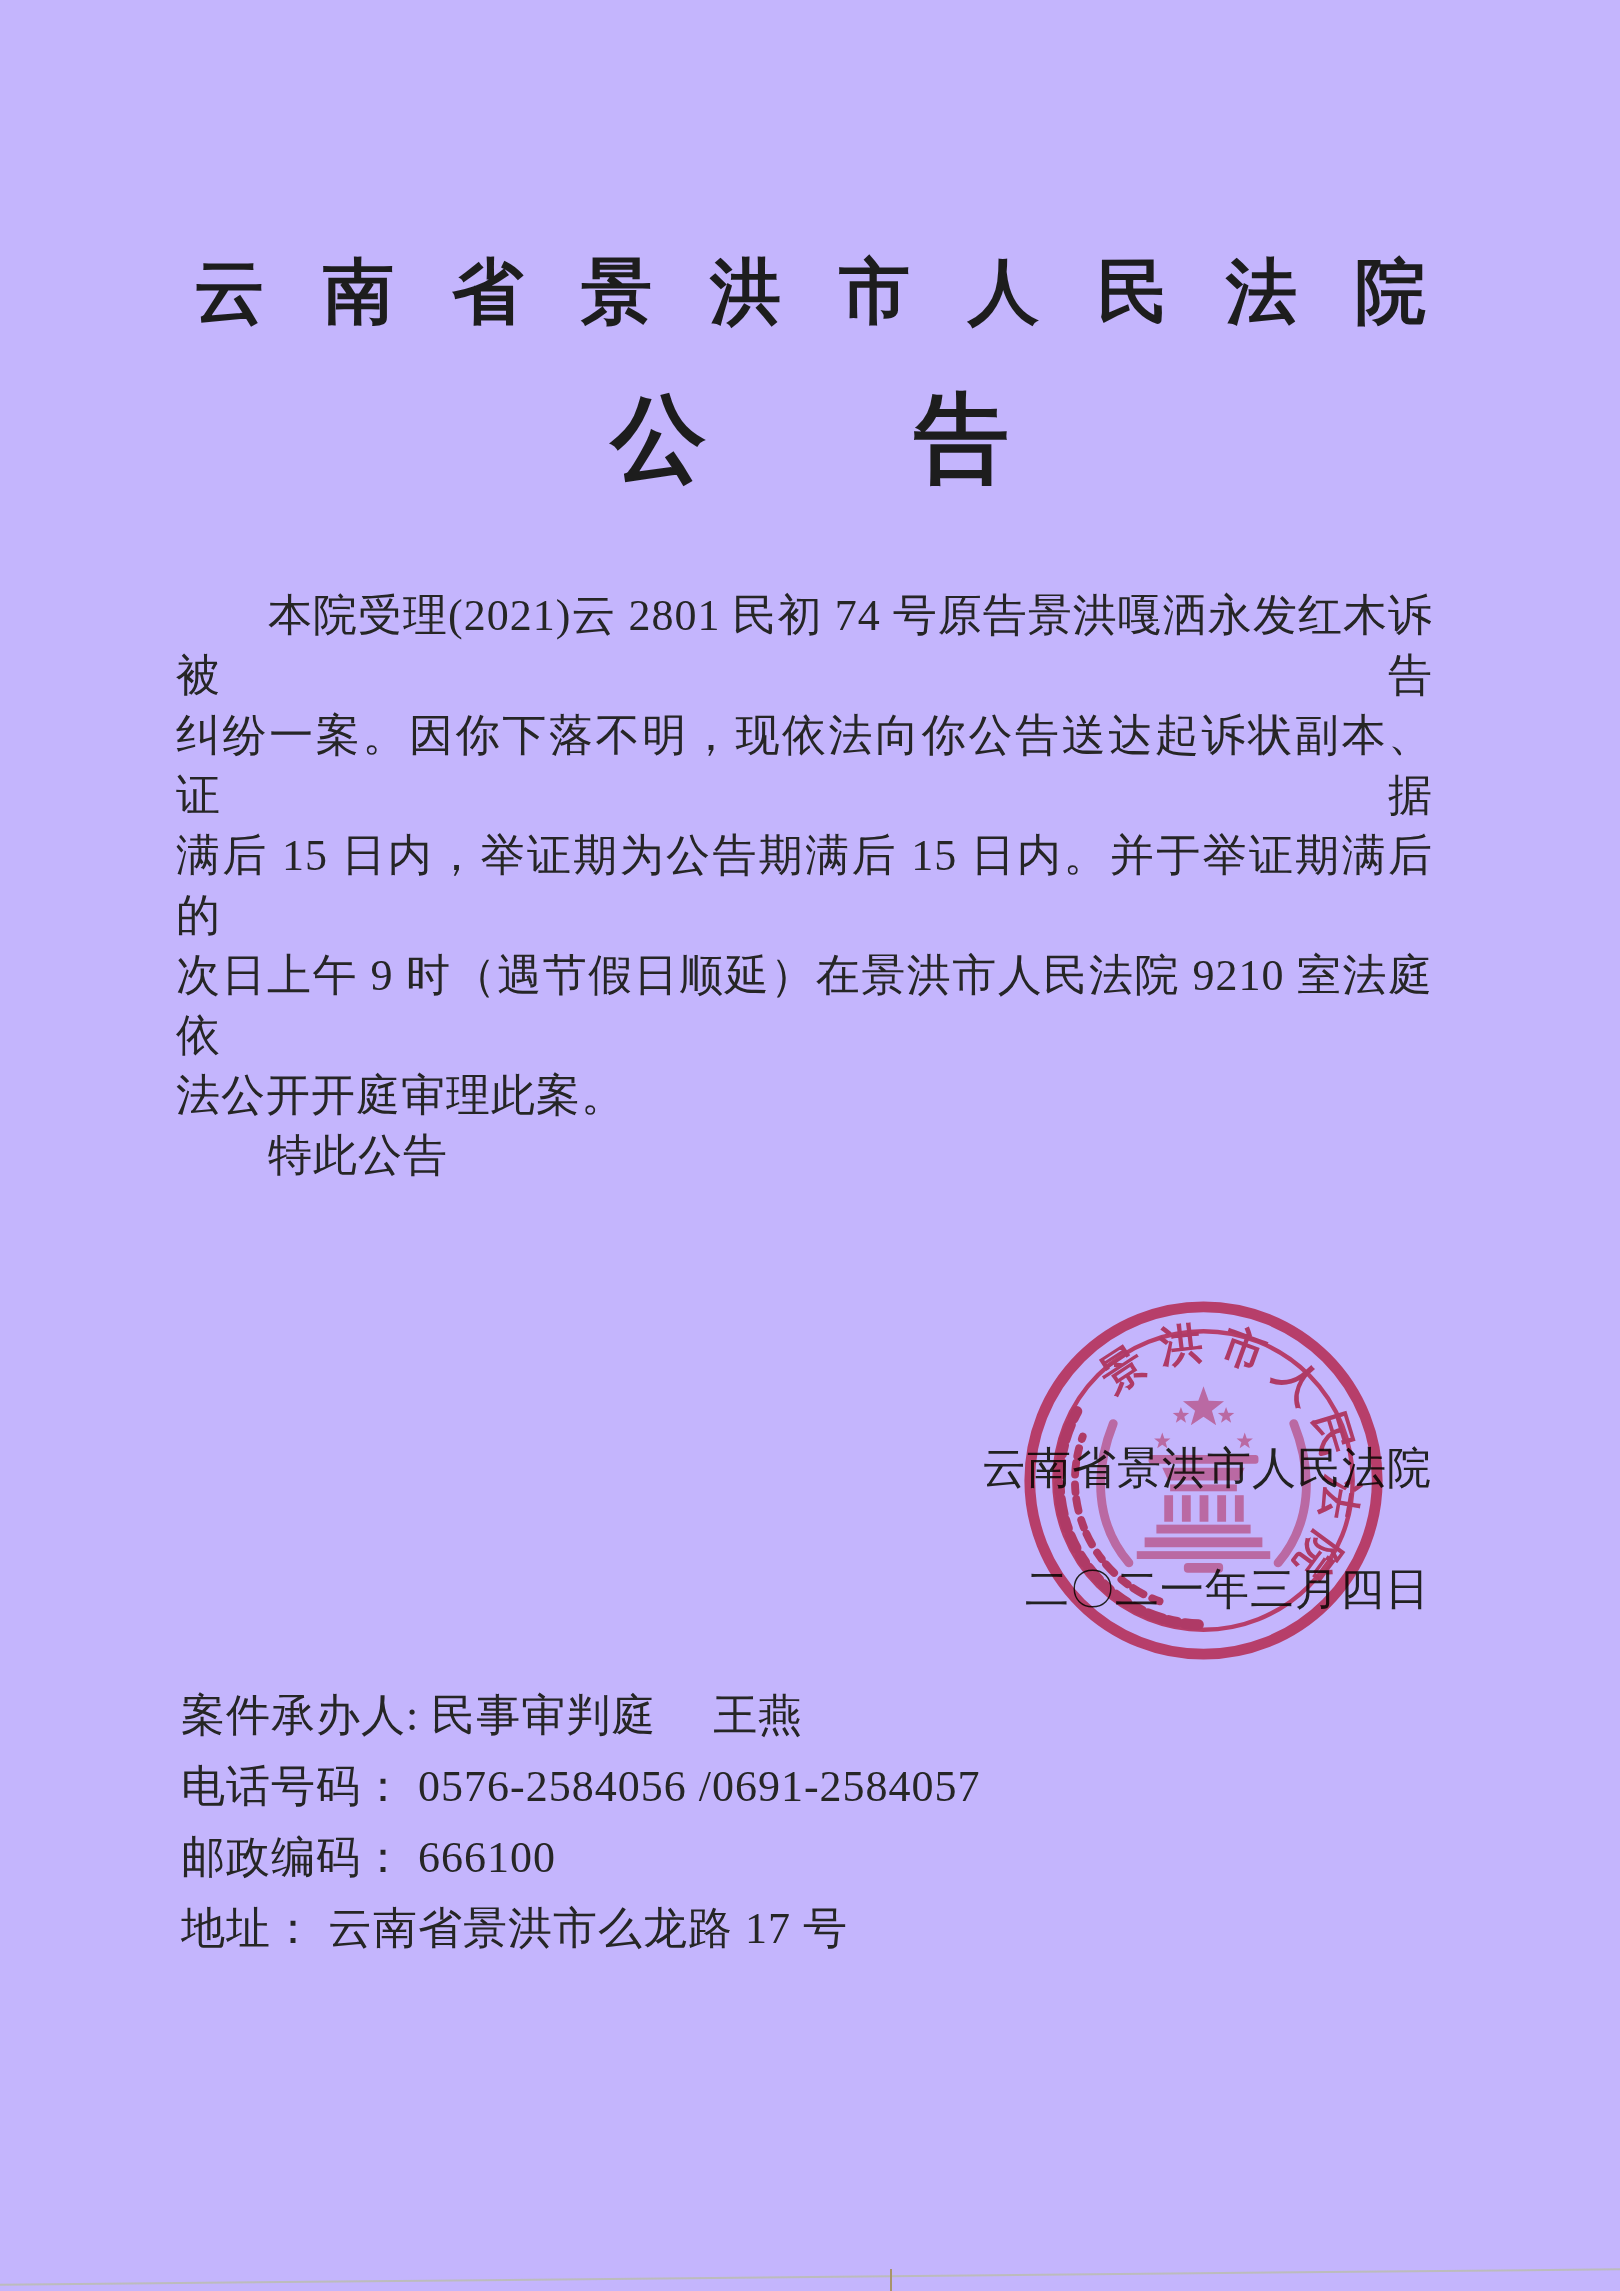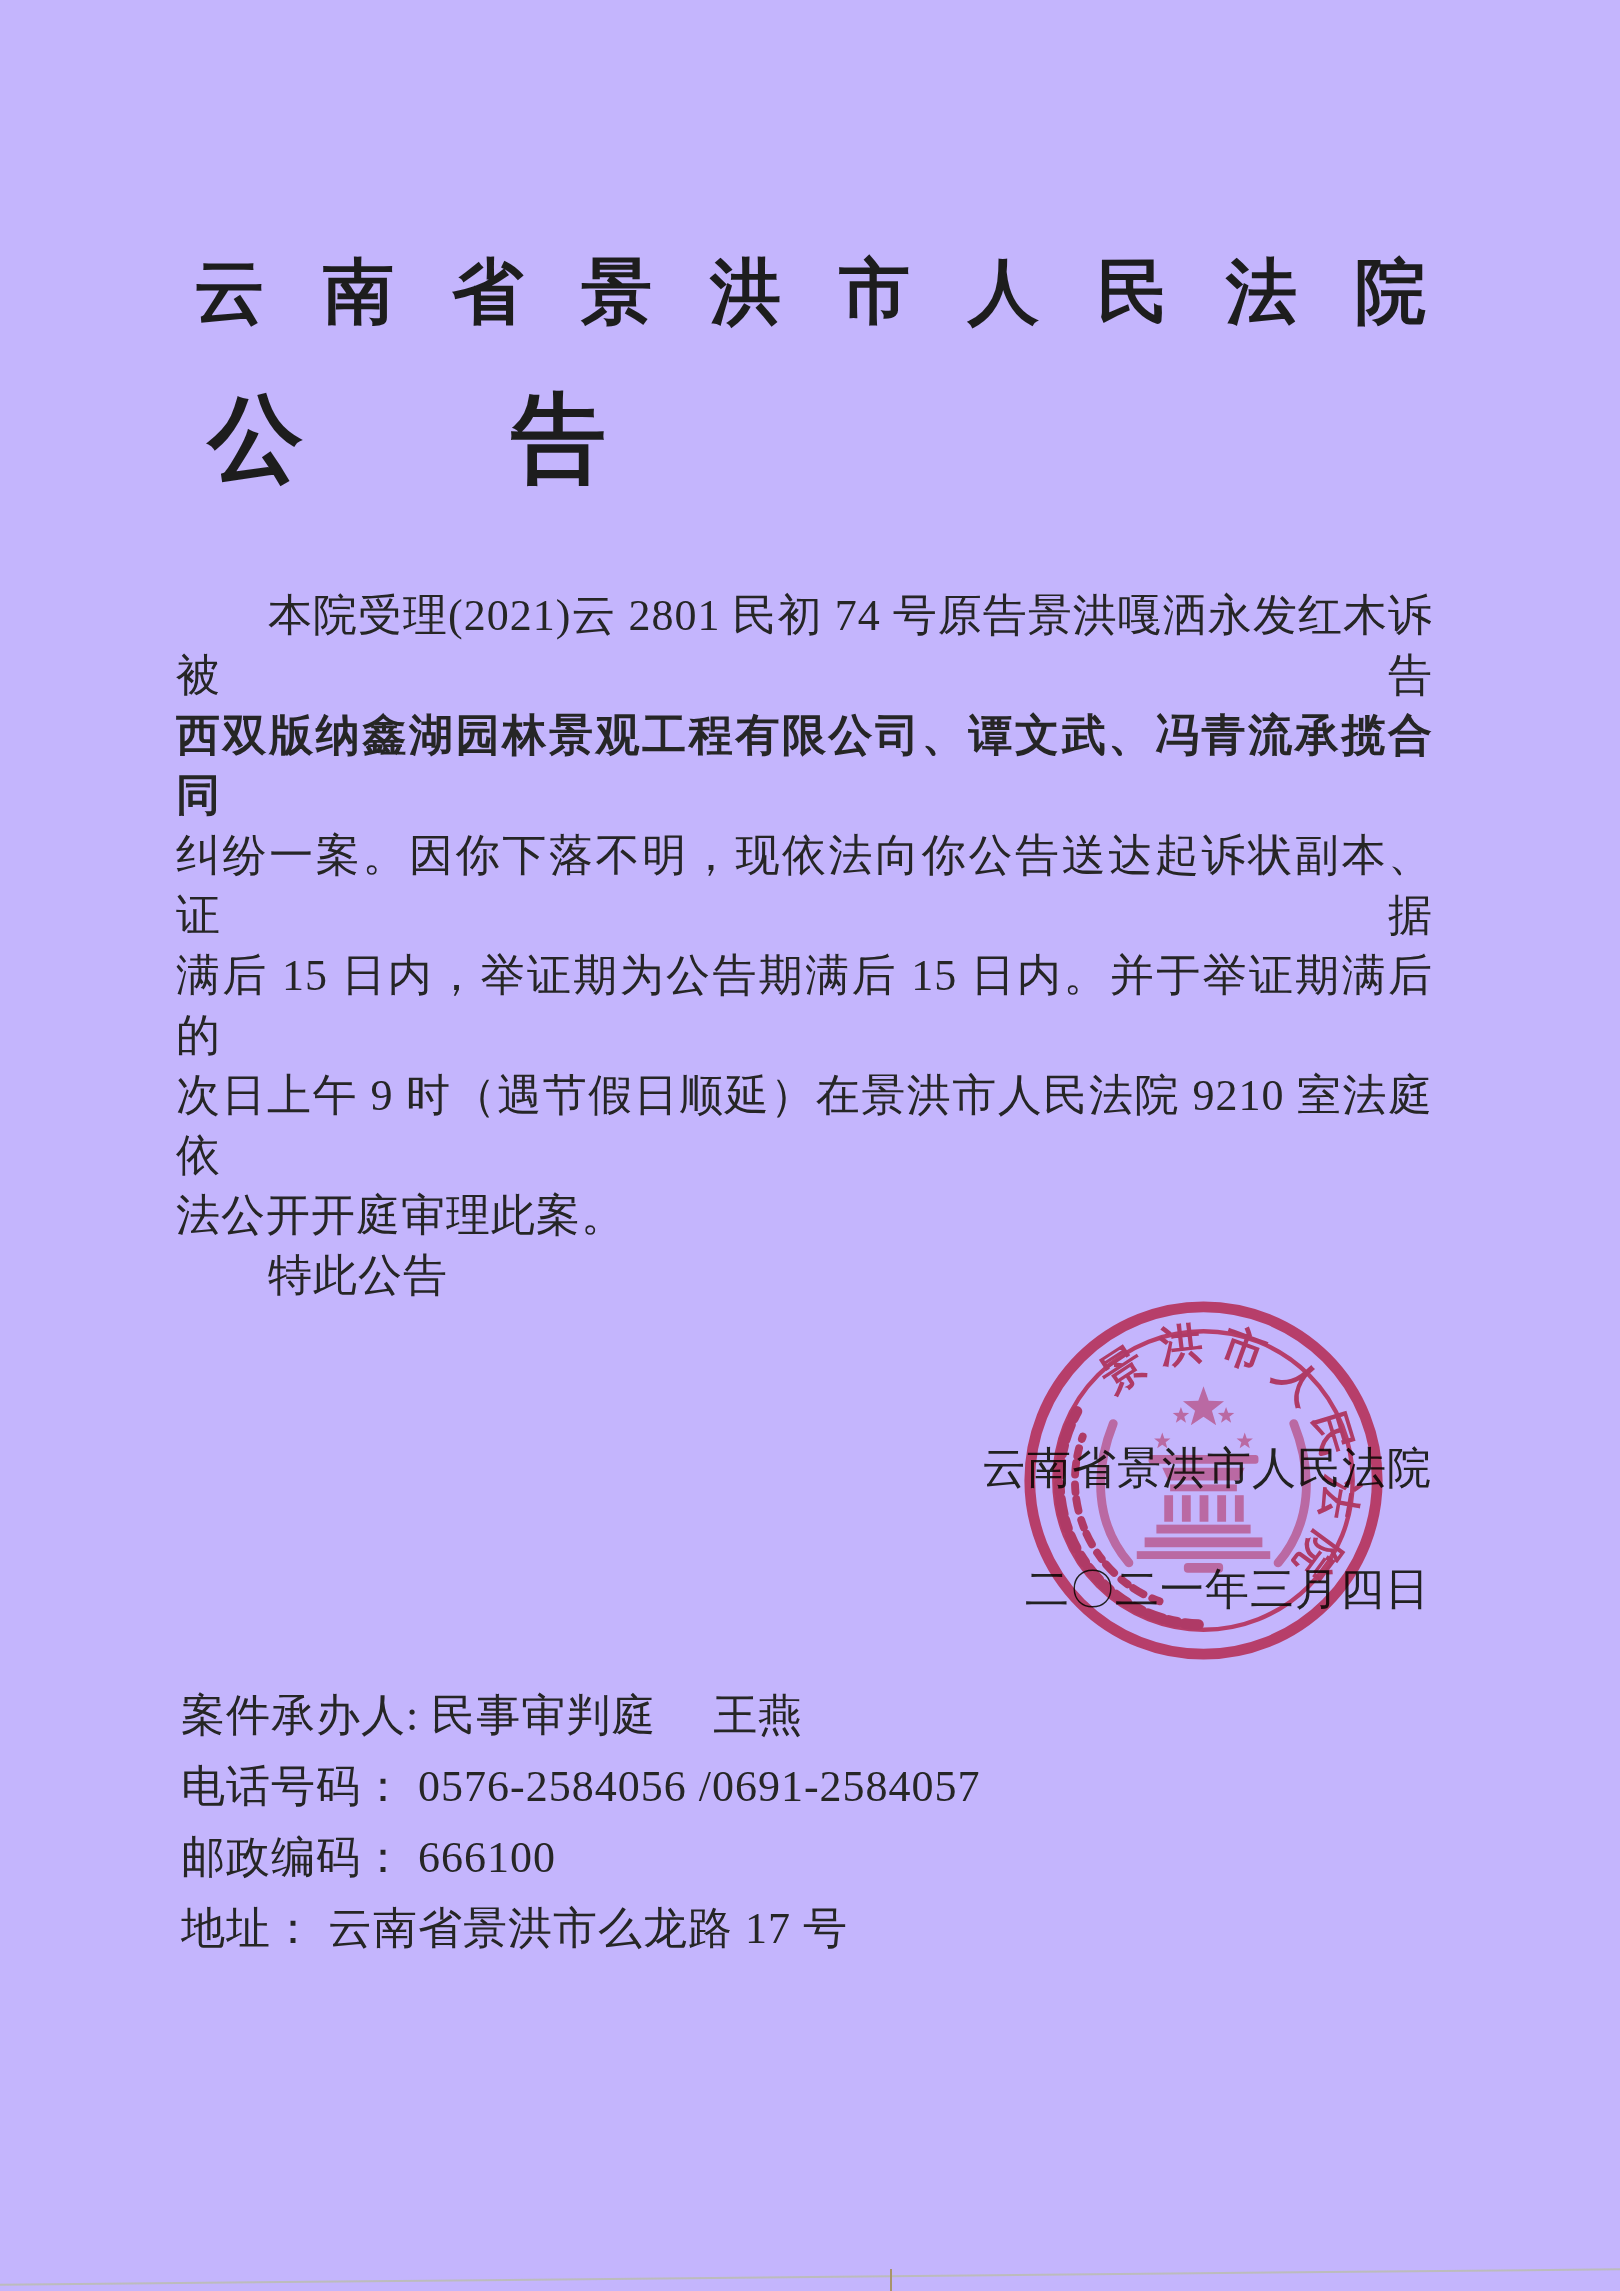--- a/index.html
+++ b/index.html
@@ -10,21 +10,21 @@
     color:#262626;
   }
   .court-header {
     position:absolute; top:245px; left:0; right:0;
     text-align:center; font-size:71px; font-weight:700;
     letter-spacing:58px; padding-left:58px; color:#1d1d1d;
     white-space:nowrap;
   }
   .doc-title {
     position:absolute; top:376px; left:0; right:0;
-    font-size:95px; font-weight:700;
+    text-align:center; font-size:95px; font-weight:700;
     letter-spacing:208px; padding-left:208px; color:#1d1d1d;
     white-space:nowrap;
   }
   .body-block {
     position:absolute; left:176px; top:586px; width:1257px;
     font-size:44px; line-height:60px; letter-spacing:1px;
   }
   .addressee { font-weight:700; font-size:46px; letter-spacing:2px; }
   .line.full { text-align:justify; text-align-last:justify; }
   .line.bold { font-weight:700; }
@@ -61,21 +61,20 @@
 <body>
 
 <div class="page">
 
   <div class="court-header">云南省景洪市人民法院</div>
 
   <div class="doc-title">公告</div>
 
   <div class="body-block">
     <div class="line full indent">本院受理(2021)云 2801 民初 74 号原告景洪嘎洒永发红木诉被告</div>
-    <div class="line full bold">西双版纳鑫湖园林景观工程有限公司、谭文武、冯青流承揽合同</div>
     <div class="line full">纠纷一案。因你下落不明，现依法向你公告送达起诉状副本、证据</div>
     <div class="line full">满后 15 日内，举证期为公告期满后 15 日内。并于举证期满后的</div>
     <div class="line full">次日上午 9 时（遇节假日顺延）在景洪市人民法院 9210 室法庭依</div>
     <div class="line">法公开开庭审理此案。</div>
     <div class="line indent">特此公告</div>
   </div>
 
   <div class="sig-court">云南省景洪市人民法院</div>
   <div class="sig-date">二〇二一年三月四日</div>
 

